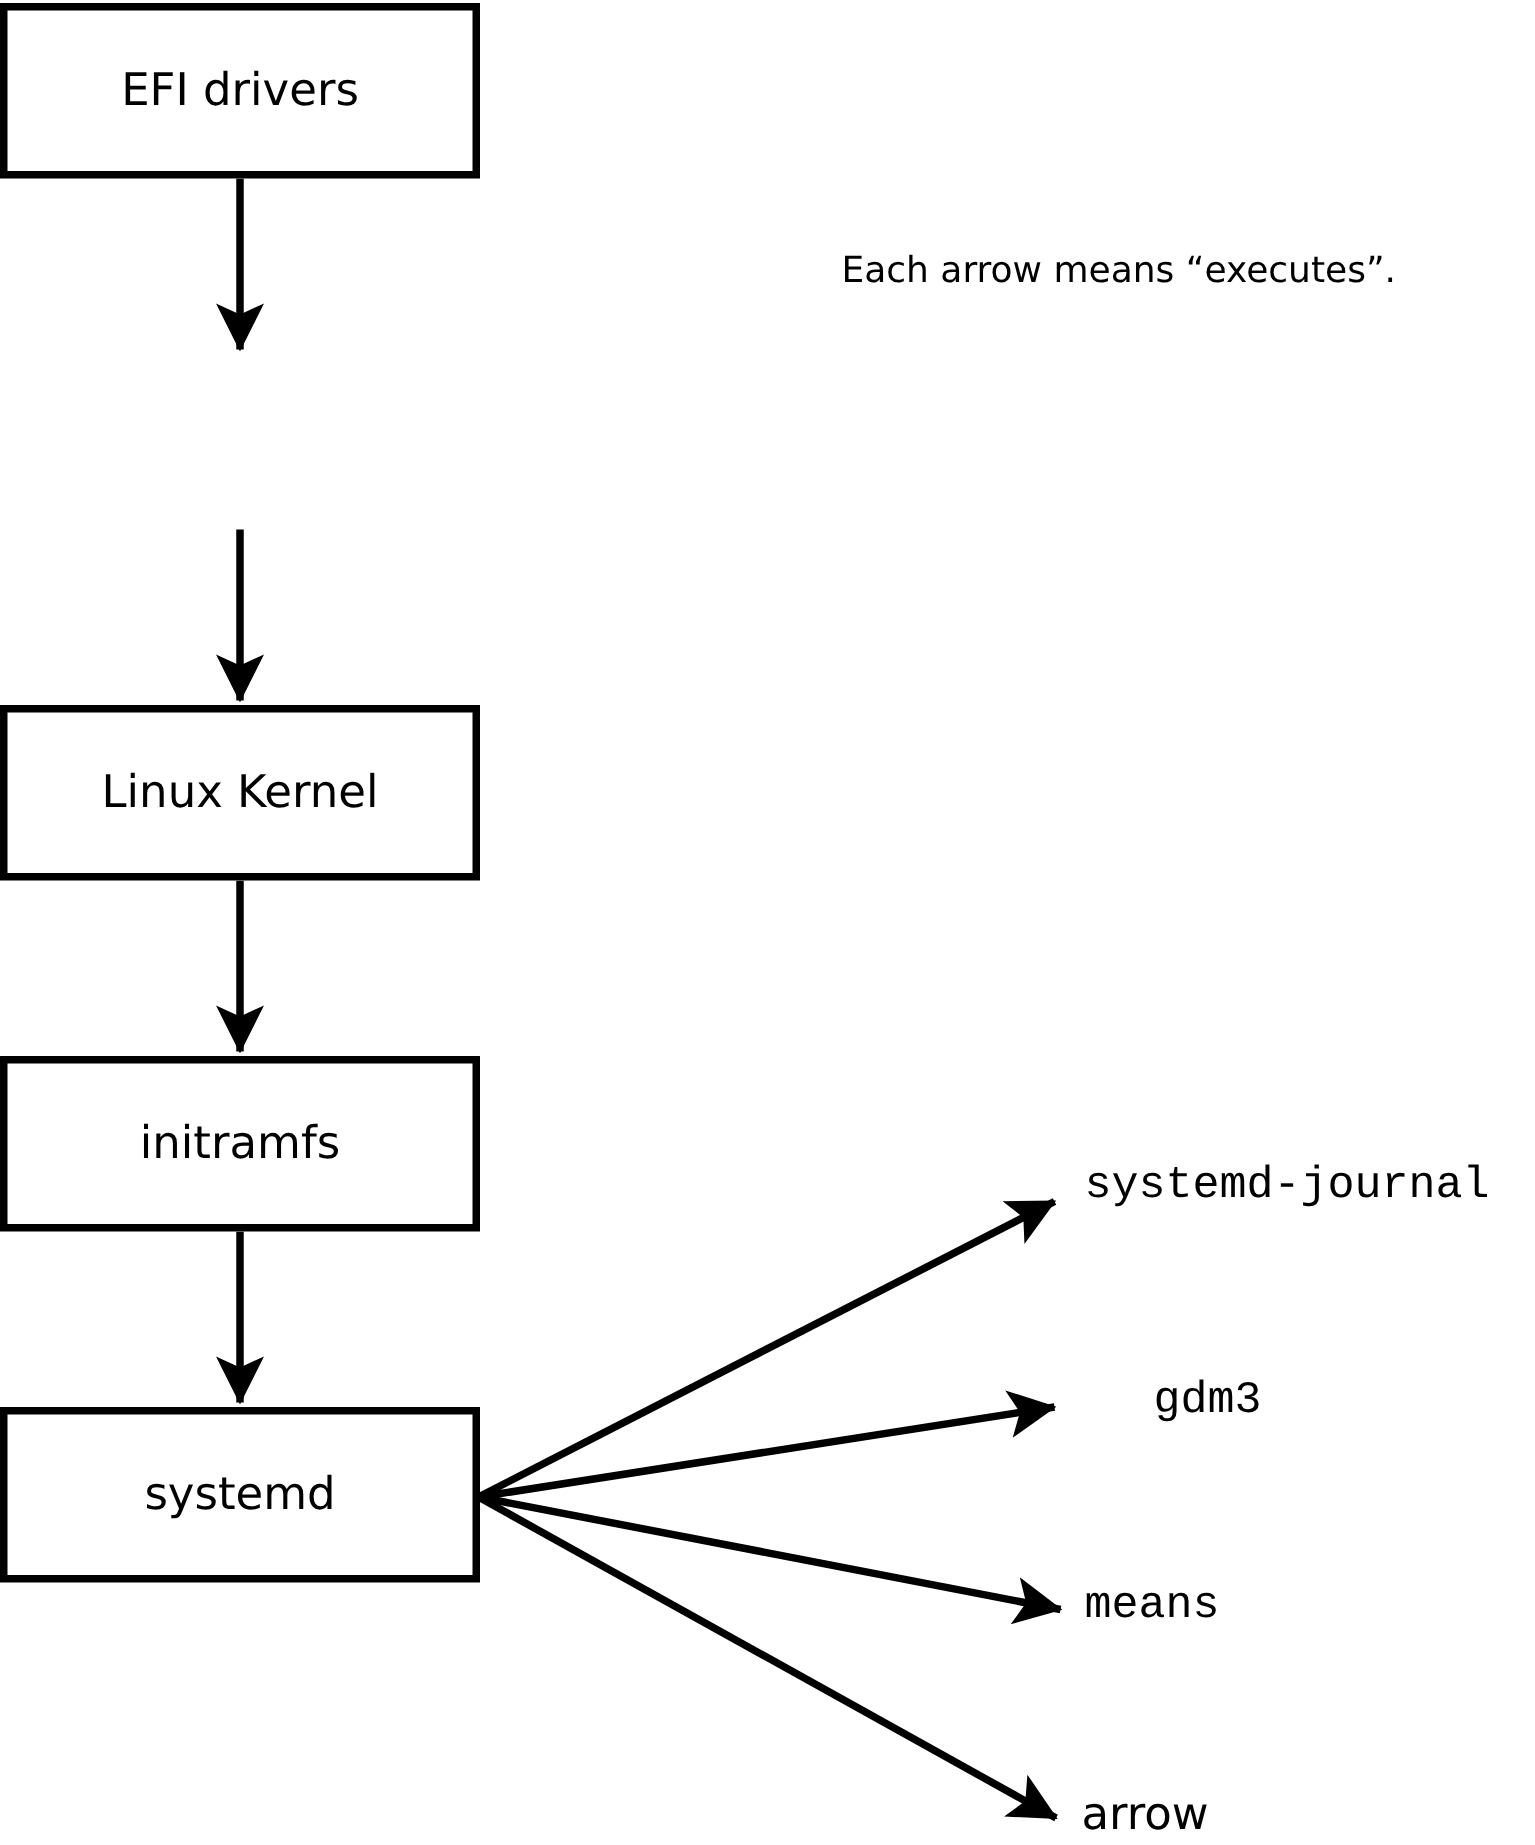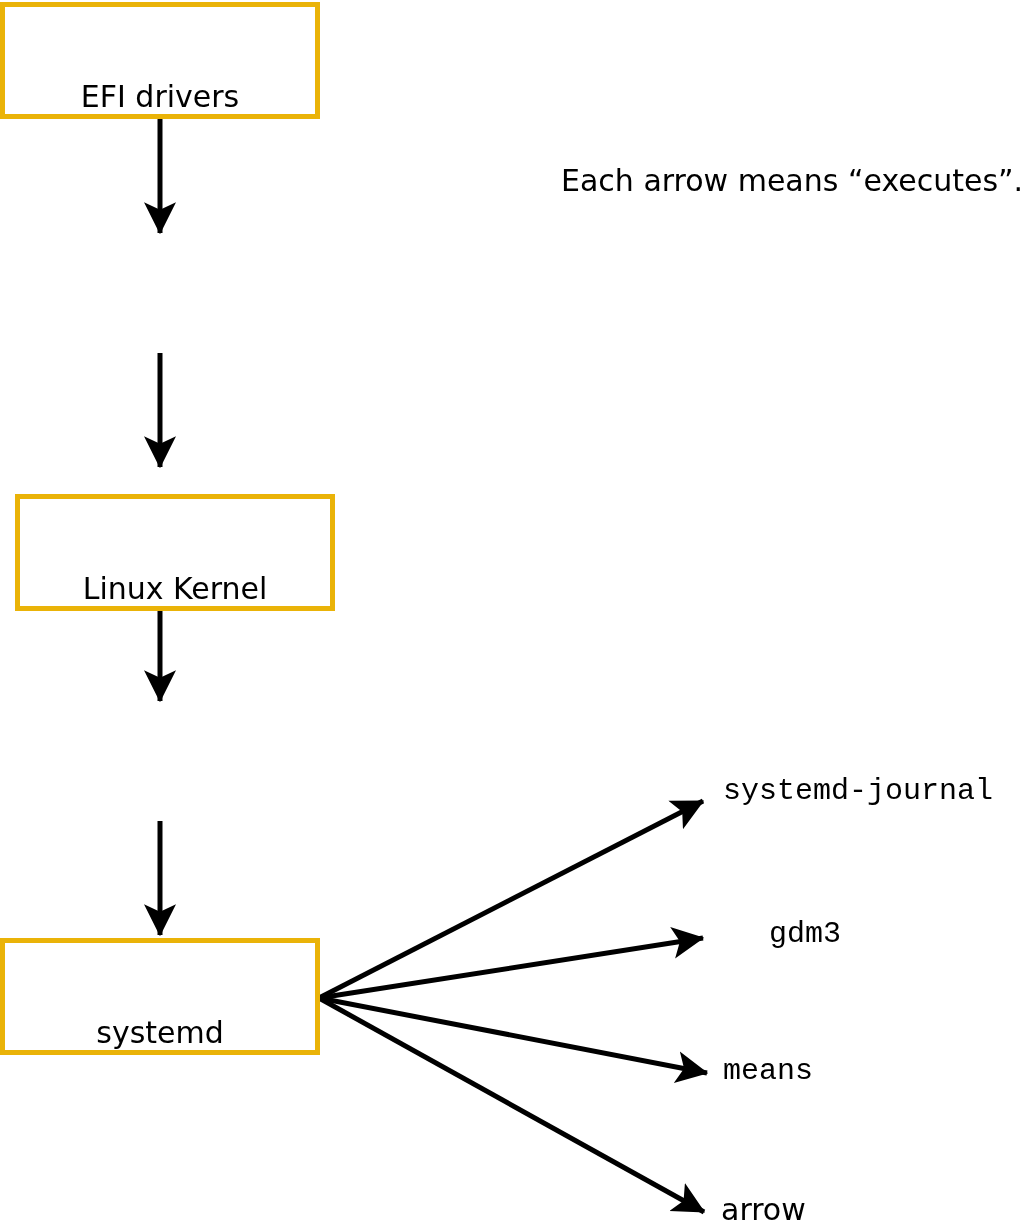--- a/index.html
+++ b/index.html
@@ -22,50 +22,50 @@
     top: 0;
     width: 1023px;
     height: 1230px;
   }
   .flow-node {
     position: absolute;
     left: 0;
     width: 320px;
     height: 117px;
     box-sizing: border-box;
-    border: 5px solid #eab308;
+    border: 5px solid #000000;
     background: #ffffff;
     display: flex;
-    align-items: flex-end;
+    align-items: center;
     justify-content: center;
     font-size: 30px;
     line-height: 35px;
     white-space: nowrap;
   }
   .node-1 { top: 2px; }
   .node-2 { top: 236px; }
-  .node-3 { top: 494px; margin-left: 15px; }
+  .node-3 { top: 470px; }
   .node-4 { top: 704px; }
   .node-5 { top: 938px; }
   .spawn-label {
     position: absolute;
     font-family: Liberation Mono, monospace;
     font-size: 30px;
     line-height: 35px;
     white-space: nowrap;
   }
   .spawn-journal { left: 723px; top: 774px; }
   .spawn-gdm3    { left: 723px; top: 917px; margin-left: 46px; }
   .spawn-getty   { left: 723px; top: 1054px; }
   .spawn-sshd    { left: 721px; top: 1192px; font-family: "DejaVu Sans", sans-serif; }
   .annotation {
     position: absolute;
     left: 561px;
     top: 163px;
-    font-size: 30px;
+    font-size: 24px;
     line-height: 35px;
     white-space: nowrap;
   }
 </style>
 </head>
 <body>
 
 <div id="stage">
 
   <svg id="arrow-layer" viewBox="0 0 1023 1230" xmlns="http://www.w3.org/2000/svg">
@@ -85,20 +85,23 @@
     <line x1="319" y1="998" x2="707" y2="1073" stroke="#000000" stroke-width="5" marker-end="url(#arrowhead)"></line>
     <line x1="319" y1="998" x2="704" y2="1212" stroke="#000000" stroke-width="5" marker-end="url(#arrowhead)"></line>
   </svg>
 
   <div class="flow-node node-1">
     <span>EFI drivers</span>
   </div>
   <div class="flow-node node-3">
     <span>Linux Kernel</span>
   </div>
+  <div class="flow-node node-4">
+    <span>initramfs</span>
+  </div>
   <div class="flow-node node-5">
     <span>systemd</span>
   </div>
 
   <div class="annotation">Each arrow means “executes”.</div>
 
   <div class="spawn-label spawn-journal">systemd-journal</div>
   <div class="spawn-label spawn-gdm3">gdm3</div>
   <div class="spawn-label spawn-getty">means</div>
   <div class="spawn-label spawn-sshd">arrow</div>

